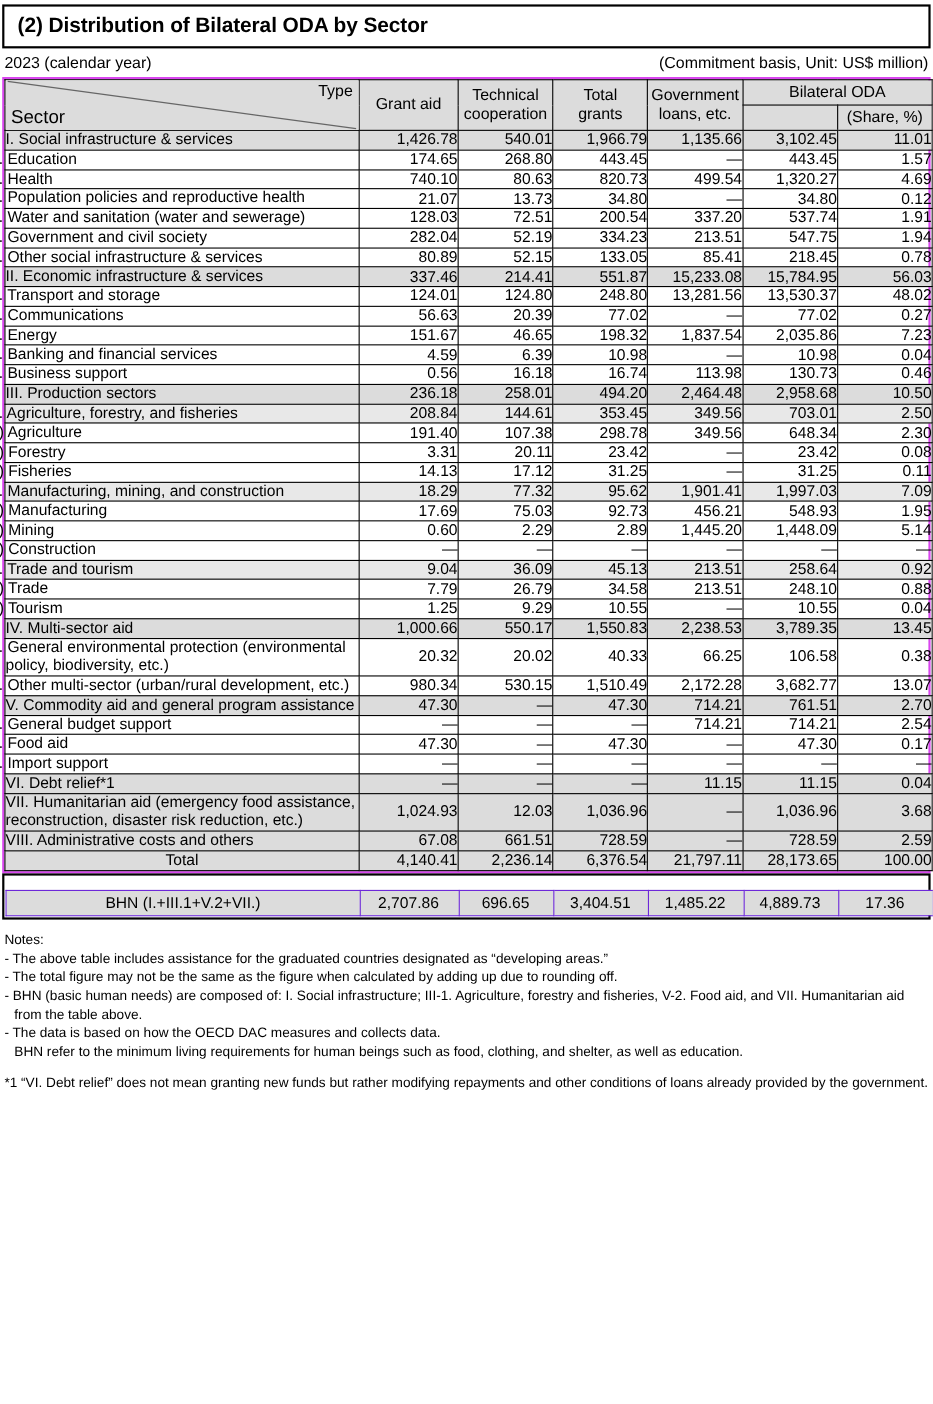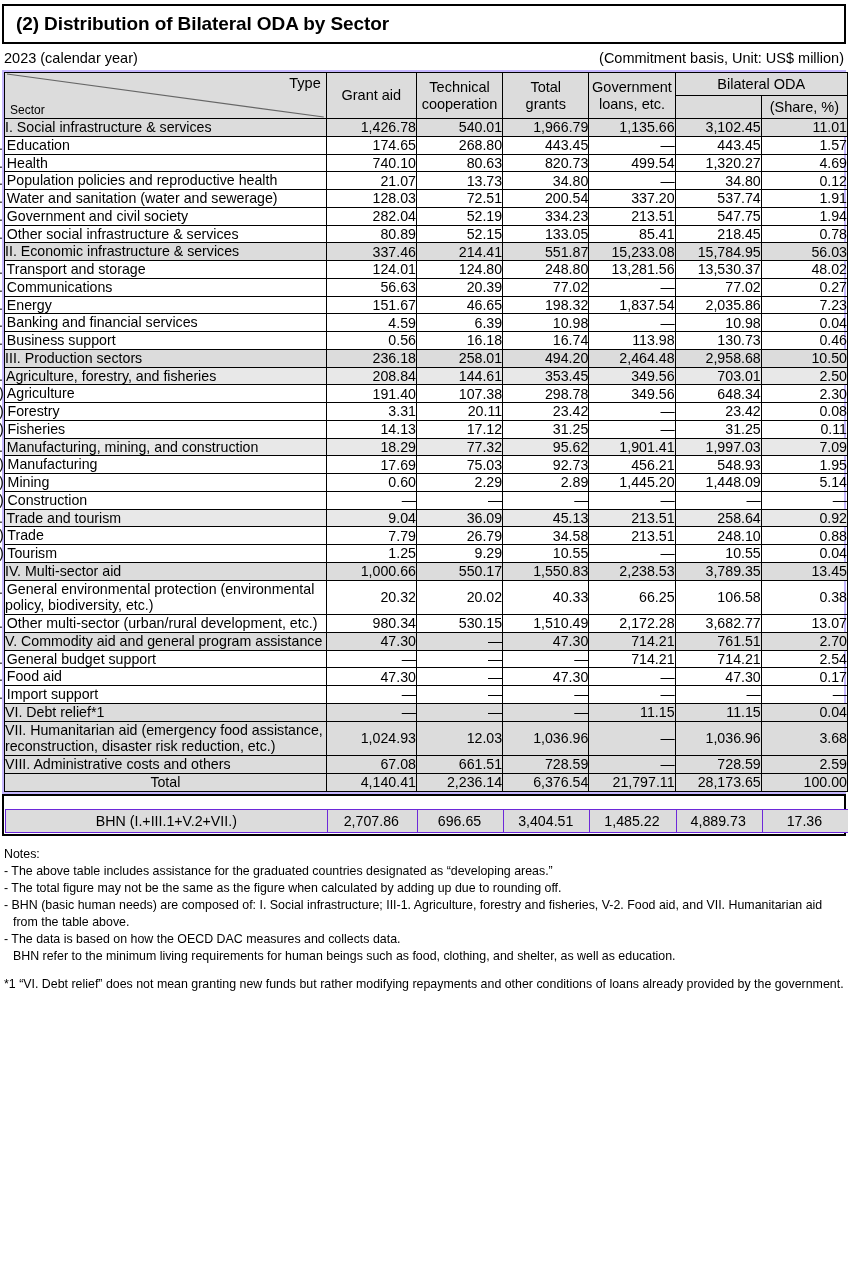--- a/index.html
+++ b/index.html
@@ -75,21 +75,21 @@
     padding: 0;
   }
   .hd-corner .type-lbl {
     position: absolute;
     right: 5px; top: 2px;
     font-size: 14.5px;
   }
   .hd-corner .sector-lbl {
     position: absolute;
     left: 5px; bottom: 1px;
-    font-size: 12px;
+    font-size: 17px;
   }
   .hd-corner svg {
     position: absolute;
     left: 0; top: 0;
     width: 100%; height: 100%;
     display: block;
   }
 
   td.lbl {
     text-align: left;
@@ -121,21 +121,21 @@
     font-size: 14.2px;
   }
   table.bhn td {
     border: 1px solid #6d28d9;
     background: #dcdcdc;
     padding: 3px 5px 3px 3px;
   }
   table.bhn td.bhn-lbl { text-align: center; padding: 3px 4px; }
   table.bhn td.val { text-align: center; white-space: nowrap; }
   .bhn-wrap { border: 2px solid #000; padding: 1px; }
-  .main-wrap { border: 2px solid #c4b5fd; padding: 0; }
+  .main-wrap { border: 2px solid #d946ef; padding: 0; }
 
   
   .notes {
     margin-top: 10px;
     font-size: 12.4px;
     line-height: 1.38;
     padding: 0 2px;
   }
   .notes .n-line { white-space: normal; }
   .notes .n-hang { padding-left: 9px; text-indent: -9px; }

